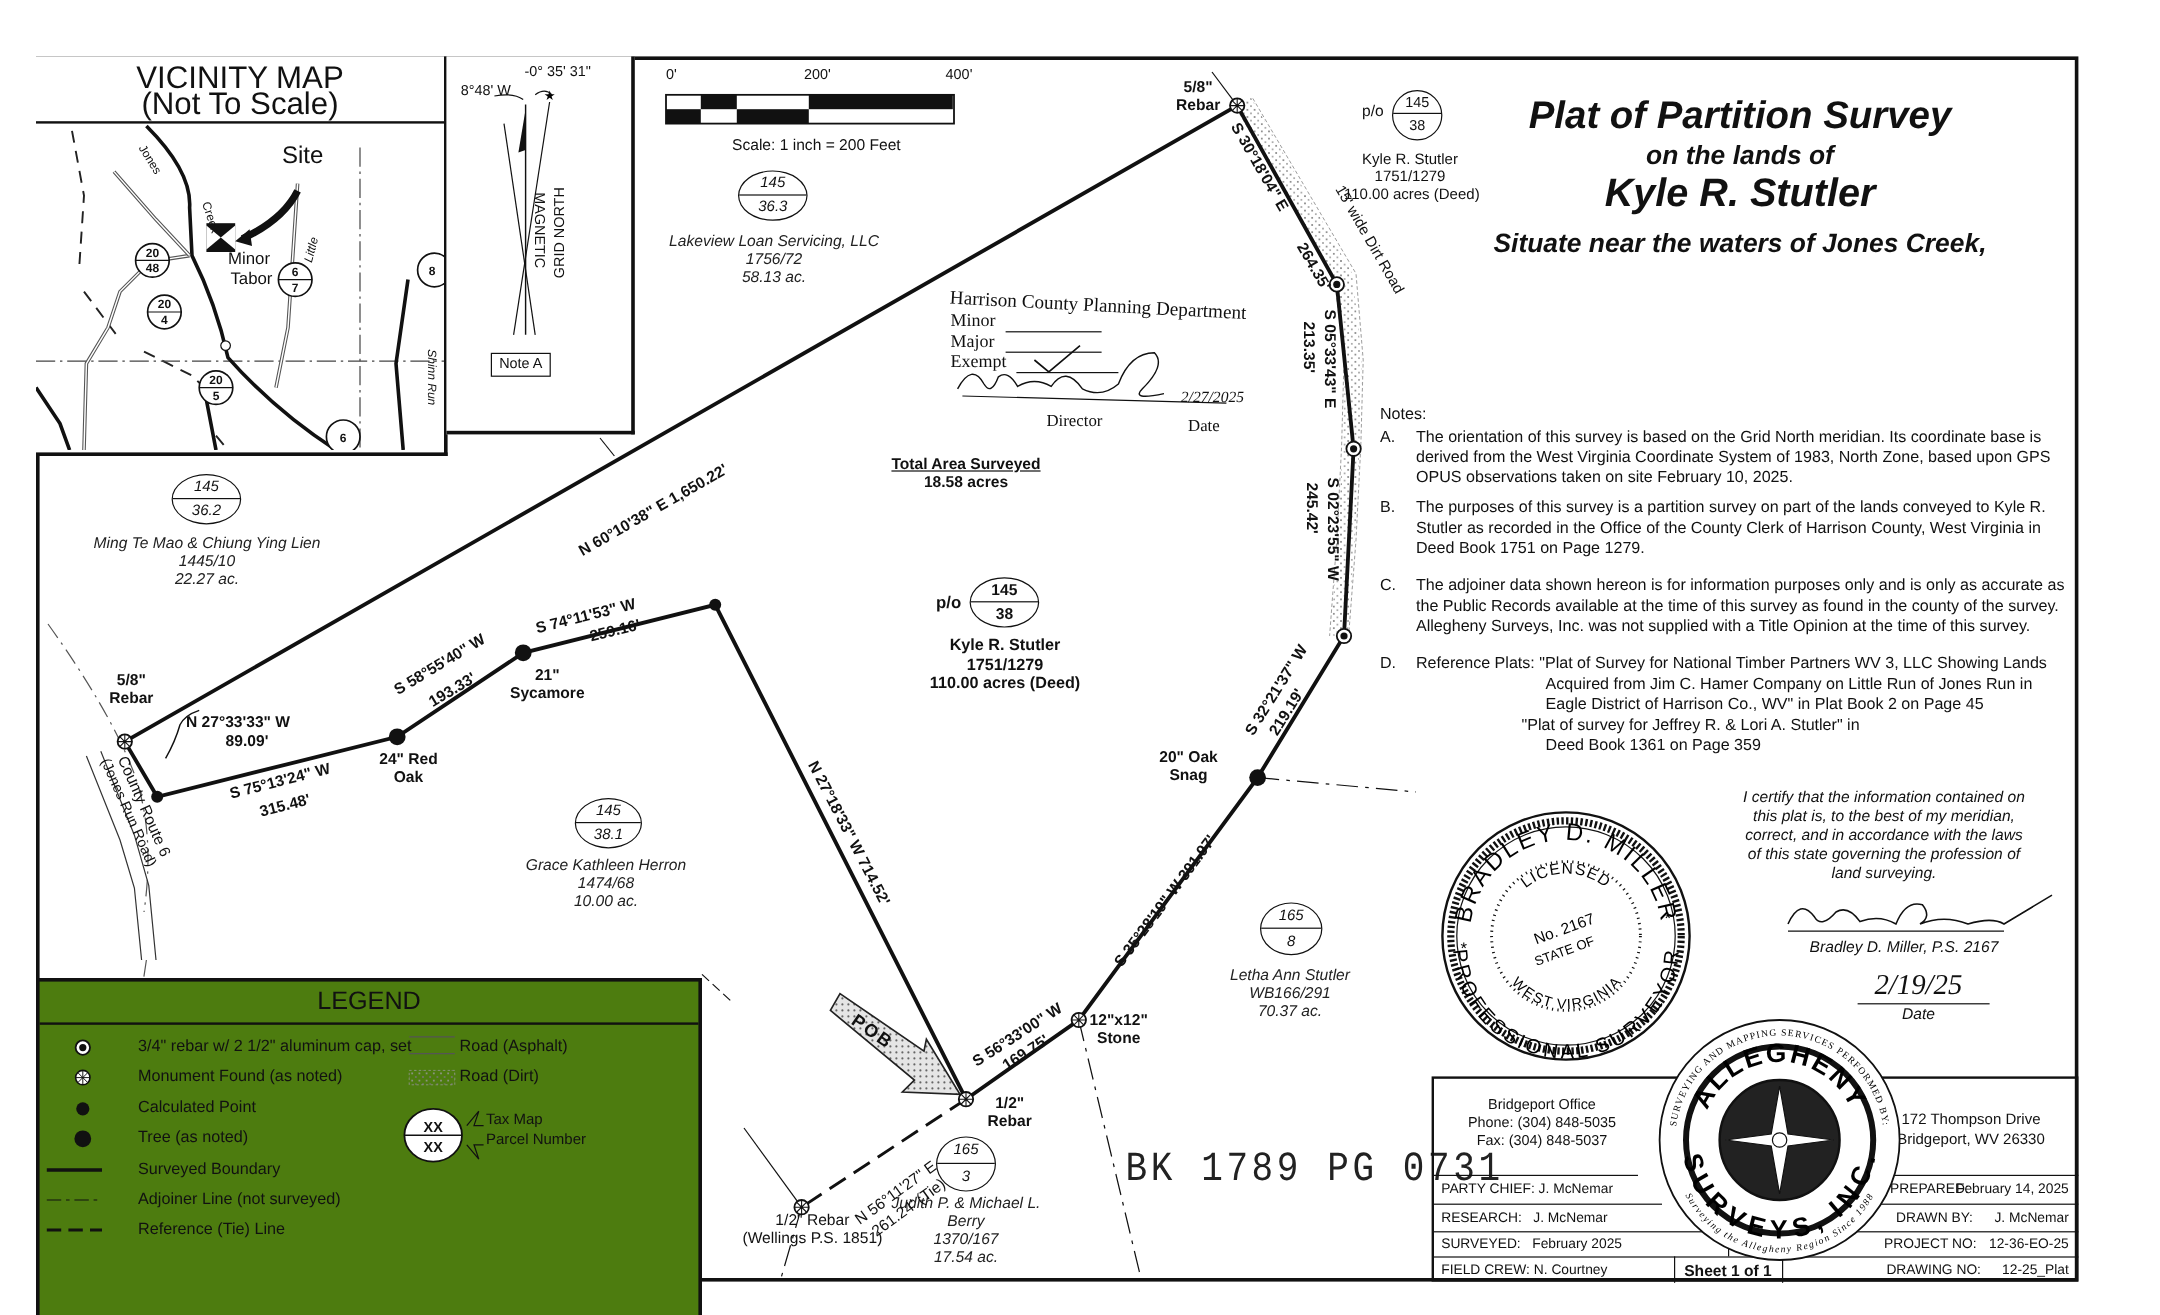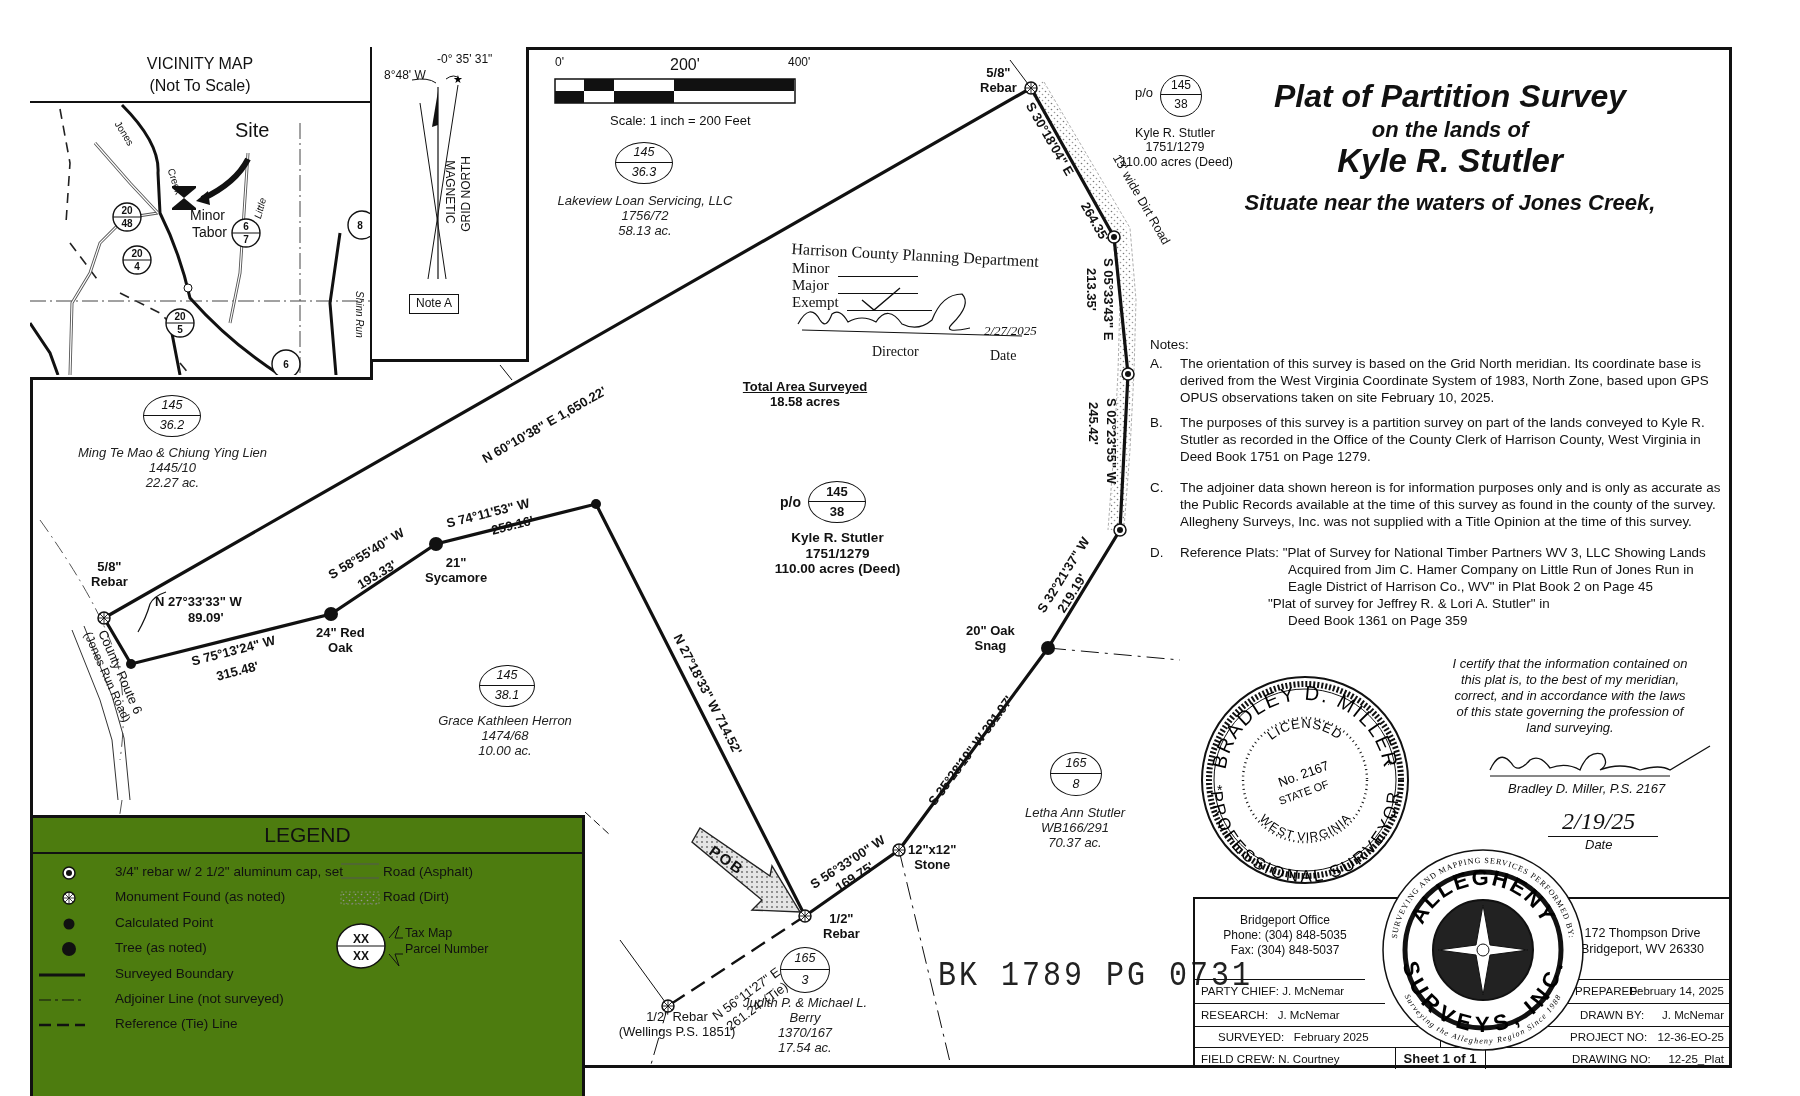--- a/index.html
+++ b/index.html
@@ -8,21 +8,21 @@
   .frame{position:absolute;left:30px;top:47px;width:1702px;height:1021px;border:3px solid #111;box-sizing:border-box;}
   svg.map{position:absolute;left:0;top:0;}
   .t{position:absolute;white-space:nowrap;line-height:1.15;}
   .bold{font-weight:bold;}
   .ital{font-style:italic;}
   .center{text-align:center;}
   .lbl{font-size:13px;font-weight:bold;text-align:center;}
   .adj{font-size:13px;font-style:italic;text-align:center;color:#222;}
   
   .vic{position:absolute;left:30px;top:47px;width:343px;height:333px;border-right:3px solid #111;border-bottom:3px solid #111;box-sizing:border-box;background:#fff;}
-  .vic-head{height:56px;border-bottom:2px solid #111;text-align:center;font-size:16px;line-height:22px;padding-top:6px;box-sizing:border-box;}
+  .vic-head{height:56px;border-bottom:2px solid #111;text-align:center;font-size:26px;line-height:22px;padding-top:6px;box-sizing:border-box;}
   .north{position:absolute;left:372px;top:47px;width:157px;height:315px;border-right:3px solid #111;border-bottom:3px solid #111;box-sizing:border-box;background:#fff;}
   
   .title1{font-size:32px;font-weight:bold;font-style:italic;}
   .title2{font-size:22px;font-weight:bold;font-style:italic;}
   .title3{font-size:33px;font-weight:bold;font-style:italic;}
   .title4{font-size:22px;font-weight:bold;font-style:italic;}
   .notes{position:absolute;left:1150px;top:336px;width:580px;font-size:13.4px;line-height:17px;}
   .notes .row{display:flex;margin-bottom:8px;}
   .notes .k{width:30px;flex:none;}
   
@@ -184,21 +184,21 @@
     <path d="M40,33 Q56,30 64,36" fill="none" stroke="#111" stroke-width="1"></path>
     <path d="M74,32 Q82,26 88,32" fill="none" stroke="#111" stroke-width="1"></path>
   </svg>
   <div class="t" style="left:45px;top:138px;font-size:12px;transform:rotate(90deg);transform-origin:center;">MAGNETIC</div>
   <div class="t" style="left:57px;top:140px;font-size:12px;transform:rotate(-90deg);transform-origin:center;">GRID NORTH</div>
   <div class="t" style="left:37px;top:247px;font-size:12px;border:1px solid #111;padding:2px 6px;">Note A</div>
 </div>
 
 <div>
   <div class="t" style="left:555px;top:56px;font-size:12px;">0'</div>
-  <div class="t" style="left:670px;top:56px;font-size:16px;">200'</div>
+  <div class="t" style="left:670px;top:56px;font-size:12px;">200'</div>
   <div class="t" style="left:788px;top:56px;font-size:12px;">400'</div>
   <svg class="abs" style="left:554px;top:78px;" width="244" height="28">
     <rect x="1" y="1" width="240" height="24" fill="#fff" stroke="#111" stroke-width="1.5"></rect>
     <rect x="30" y="1" width="30" height="12" fill="#111"></rect>
     <rect x="1" y="13" width="29" height="12" fill="#111"></rect>
     <rect x="60" y="13" width="60" height="12" fill="#111"></rect>
     <rect x="120" y="1" width="120" height="12" fill="#111"></rect>
   </svg>
   <div class="t" style="left:610px;top:114px;font-size:13px;">Scale: 1 inch = 200 Feet</div>
 </div>
@@ -451,21 +451,21 @@
   <div class="hl" style="left:0;top:148px;width:537px;"></div>
   <div class="hl" style="left:365px;top:80px;width:172px;"></div>
   <div class="hl" style="left:345px;top:104px;width:192px;"></div>
   <div class="hl" style="left:300px;top:127px;width:237px;"></div>
   <div class="vl" style="left:200px;top:148px;height:22px;"></div>
   <div class="vl" style="left:290px;top:148px;height:22px;"></div>
   <div class="vl" style="left:245px;top:127px;height:21px;"></div>
 
   <div class="cell" style="left:6px;top:86px;"><span>PARTY CHIEF:</span> <span>J. McNemar</span></div>
   <div class="cell" style="left:6px;top:110px;"><span>RESEARCH:</span>&nbsp;&nbsp;&nbsp;<span>J. McNemar</span></div>
-  <div class="cell" style="left:6px;top:132px;margin-left:17px;"><span>SURVEYED:</span>&nbsp;&nbsp;&nbsp;<span>February 2025</span></div>
+  <div class="cell" style="left:6px;top:132px;"><span>SURVEYED:</span>&nbsp;&nbsp;&nbsp;<span>February 2025</span></div>
   <div class="cell" style="left:6px;top:154px;"><span>FIELD CREW:</span> <span>N. Courtney</span></div>
   <div class="cell sheet center" style="left:200px;top:152px;width:90px;">Sheet 1 of 1</div>
 
   <div class="cell" style="left:380px;top:86px;">PREPARED:</div>
   <div class="cell" style="right:6px;top:86px;">February 14, 2025</div>
   <div class="cell" style="left:385px;top:110px;">DRAWN BY:</div>
   <div class="cell" style="right:6px;top:110px;">J. McNemar</div>
   <div class="cell" style="left:375px;top:132px;">PROJECT NO:</div>
   <div class="cell" style="right:6px;top:132px;">12-36-EO-25</div>
   <div class="cell" style="left:377px;top:154px;">DRAWING NO:</div>

